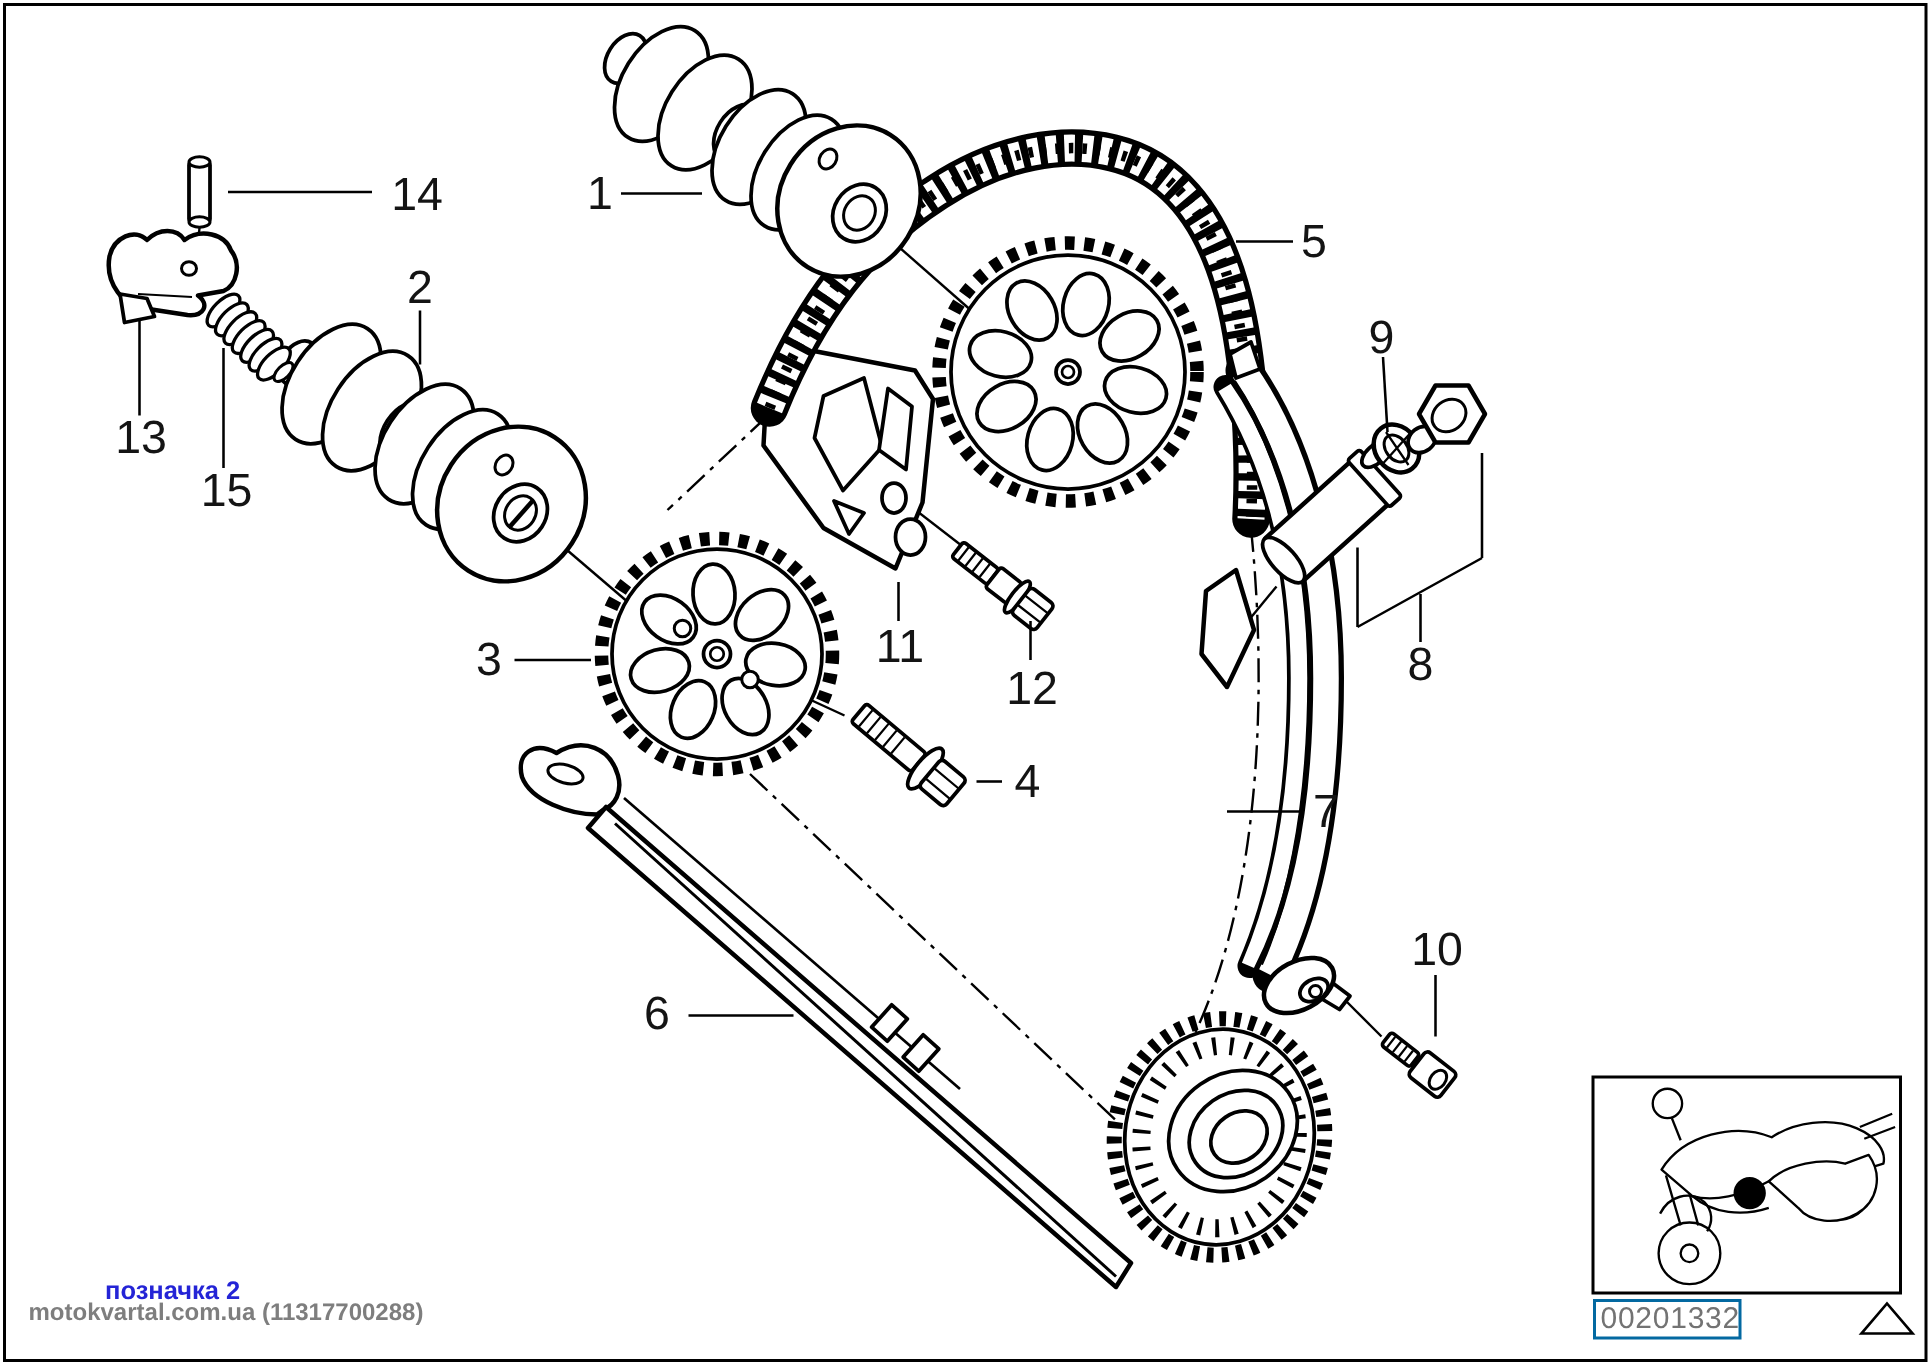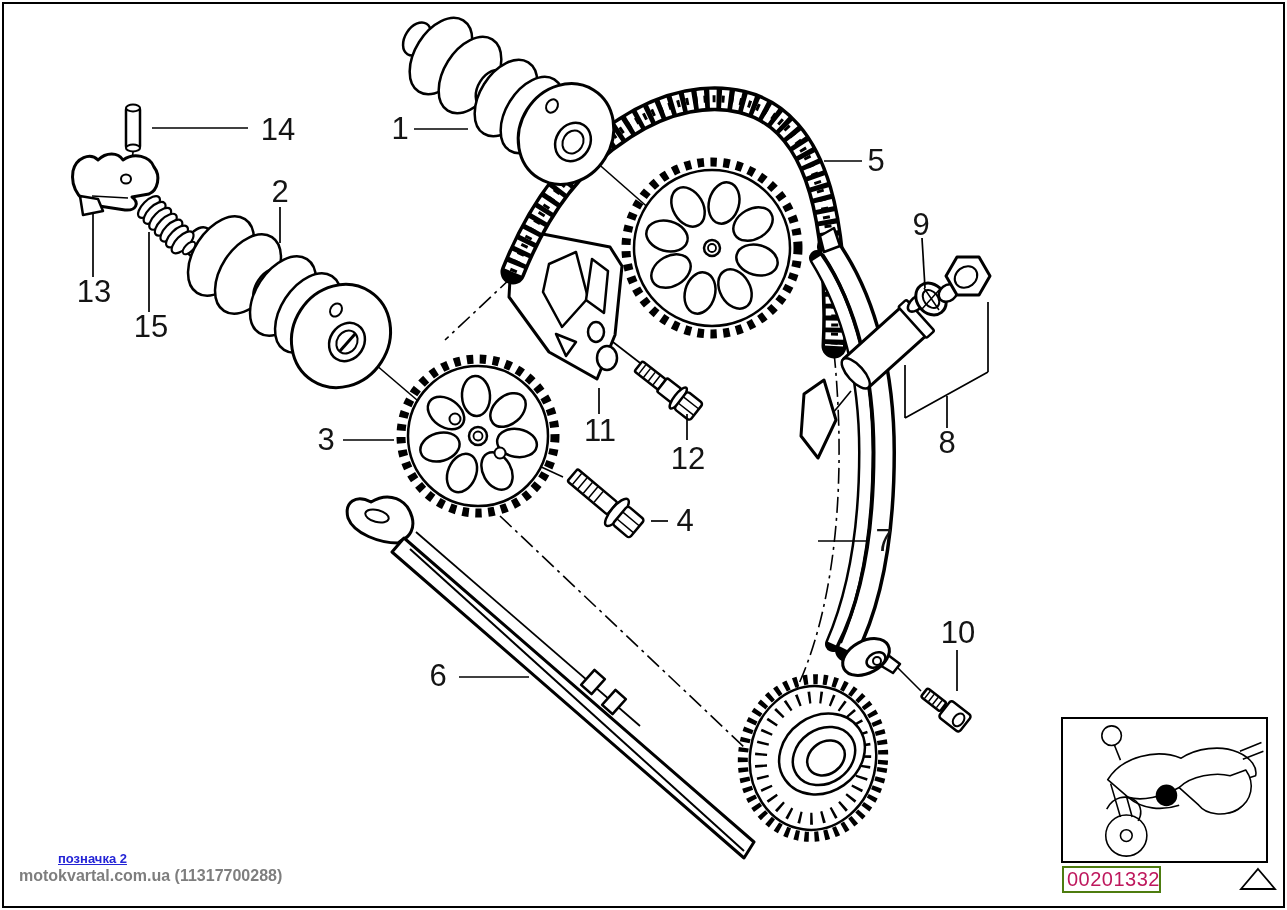--- a/index.html
+++ b/index.html
@@ -2,24 +2,24 @@
 <html><head>
 <meta charset="utf-8">
 <style>
   html,body{margin:0;padding:0;background:#fff;}
   .canvas{position:relative;width:1287px;height:910px;background:#ffffff;overflow:hidden;
           font-family:"Liberation Sans",sans-serif;}
   .frame{position:absolute;inset:2px;border:2.5px solid #000;pointer-events:none;}
   .diagram-svg{position:absolute;left:0;top:0;}
   .diagram-svg text{font-family:"Liberation Sans","DejaVu Sans",sans-serif;font-size:31px;fill:#141414;}
   .moto-box{position:absolute;left:1061px;top:717px;width:203px;height:142px;border:2px solid #000;background:#fff;}
-  .code-box{position:absolute;left:1062px;top:866px;width:92px;height:23px;border:2px solid #4d7c0f;background:#fff;
-            font-size:20px;line-height:23px;padding-left:3px;color:#be185d;letter-spacing:.5px;}
+  .code-box{position:absolute;left:1062px;top:866px;width:92px;height:23px;border:2px solid #0369a1;background:#fff;
+            font-size:20px;line-height:23px;padding-left:3px;color:#737373;letter-spacing:.5px;}
   .tri{position:absolute;left:1238px;top:866px;}
-  .w1{position:absolute;left:58px;top:851px;font-size:13px;font-weight:bold;color:#2424d6;text-decoration:underline;}
+  .w1{position:absolute;left:70px;top:851px;font-size:17px;font-weight:bold;color:#2424d6;}
   .w2{position:absolute;left:19px;top:867px;font-size:16px;font-weight:bold;color:#7e7e7e;}
   .ln{stroke:#000;fill:none;}
 </style>
 </head>
 <body>
 
 <div class="canvas">
   <div class="frame"></div>
 
   <svg class="diagram-svg" width="1287" height="910" viewBox="0 0 1287 910">

